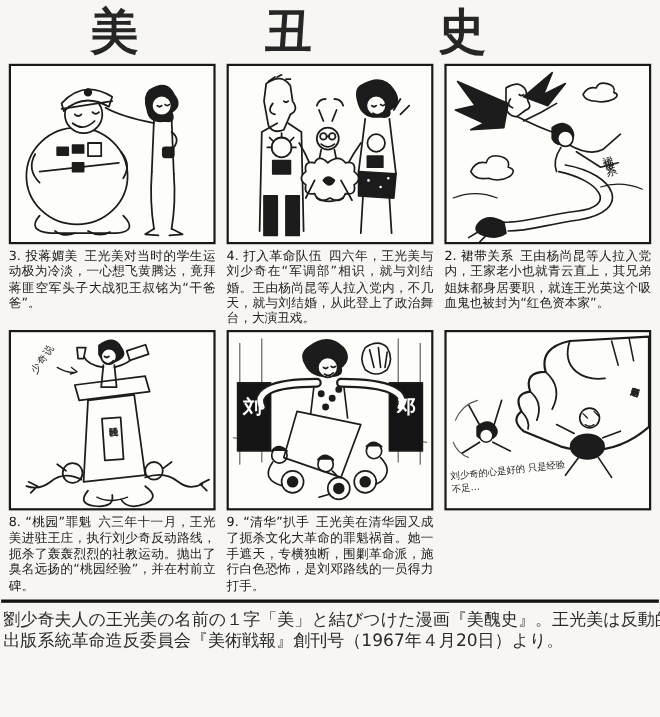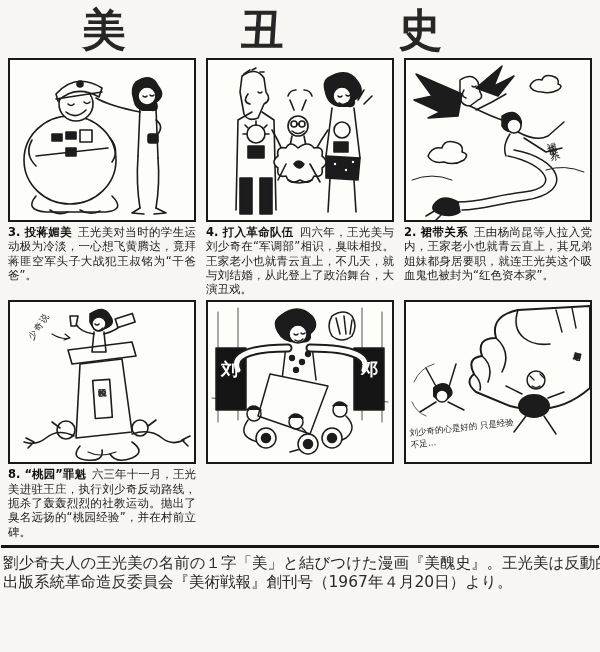--- a/index.html
+++ b/index.html
@@ -7,21 +7,21 @@
   .page{position:relative;width:600px;height:652px;background:#f7f6f2;overflow:hidden;color:#1c1c1c;}
   
   .title-row{display:flex;justify-content:space-between;width:360px;margin:4px 0 2px 82px;height:52px;align-items:center;}
   .title-char{font-size:44px;font-weight:bold;color:#262626;line-height:1;}
   
   .grid{display:grid;grid-template-columns:repeat(3,188px);column-gap:10px;row-gap:2px;margin:0 8px;}
   .cell{display:flex;flex-direction:column;}
   .panel-box{position:relative;width:184px;height:160px;border:2px solid #181818;background:#fdfdfa;overflow:hidden;}
   .panel-box svg{position:absolute;left:0;top:0;width:100%;height:100%;}
   .cap{margin:3px 0 2px 0;font-size:11.5px;line-height:14.3px;color:#222;text-align:justify;}
-  .cap b{margin-right:6px;font-weight:bold;color:#111;}
+  .cap b{margin-right:6px;font-weight:normal;color:#111;}
   
   .plabel{position:absolute;color:#222;pointer-events:none;}
   .v{writing-mode:vertical-rl;text-orientation:upright;}
   .flag-char{color:#fff;font-weight:bold;font-size:17px;}
   
   .divider{height:3px;background:#141414;margin:4px 1px 0 1px;}
   .footer{padding:6px 3px 0 3px;font-size:15.5px;line-height:19.5px;color:#2a2a2a;}
   .footer div{white-space:nowrap;}
 </style>
 </head>
@@ -110,21 +110,21 @@
             <path d="M84 71 q6 5 12 0"></path>
             <path d="M82 40 l4 10 M98 40 l-4 10 M80 36 q2 -6 8 -6 M104 36 q-2 -6 -8 -6"></path>
             <path d="M84 76 L80 96 M96 76 L100 96"></path>
 
             <path d="M90 88 q10 -8 16 0 q10 -2 8 8 q8 6 0 12 q2 10 -8 8 q-4 10 -14 4 q-10 6 -14 -4 q-10 2 -8 -8 q-8 -6 0 -12 q-2 -10 8 -8 q4 -8 12 0" fill="#fdfdfa"></path>
             <path d="M86 104 q4 -6 10 0 q-4 8 -10 0" fill="#1c1c1c"></path>
             <path d="M78 104 L70 120 M102 104 L112 122 M80 120 q10 6 24 0"></path>
           </g>
         </svg>
       </div>
-      <p class="cap"><b>4. 打入革命队伍</b><span>四六年，王光美与刘少奇在“军调部”相识，臭味相投。王家老小也就青云直上，不几天，就与刘结婚，从此登上了政治舞台，大演丑戏。</span></p>
+      <p class="cap"><b>4. 打入革命队伍</b><span>四六年，王光美与刘少奇在“军调部”相识，就与刘结婚。王由杨尚昆等人拉入党内，不几天，就与刘结婚，从此登上了政治舞台，大演丑戏。</span></p>
     </div>
 
     <div class="cell">
       <div class="panel-box">
         <svg viewBox="0 0 184 160">
           <g stroke="#1c1c1c" fill="none" stroke-width="1.5" stroke-linecap="round" stroke-linejoin="round">
 
             <path d="M56 34 L10 14 L26 36 L8 40 L34 52 L22 58 L52 56 Z" fill="#1c1c1c"></path>
             <path d="M70 28 L96 6 L88 26 L108 16 L92 36 Z" fill="#1c1c1c"></path>
 
@@ -227,20 +227,21 @@
               <circle cx="58" cy="136" r="4.5" fill="#1c1c1c"></circle>
             <circle cx="100" cy="142" r="10" fill="#fdfdfa"></circle>
               <circle cx="100" cy="142" r="4.5" fill="#1c1c1c"></circle>
             <circle cx="124" cy="136" r="10" fill="#fdfdfa"></circle>
               <circle cx="124" cy="136" r="4.5" fill="#1c1c1c"></circle>
           </g>
         </svg>
         <span class="plabel flag-char" style="left:13px;top:56px;">刘</span>
         <span class="plabel flag-char" style="right:14px;top:56px;">邓</span>
       </div>
+      <p class="cap"><b>9. “清华”扒手</b><span>王光美在清华园又成了扼杀文化大革命的罪魁祸首。她一手遮天，专横独断，围剿革命派，施行白色恐怖，是刘邓路线的一员得力打手。</span></p>
     </div>
 
     <div class="cell">
       <div class="panel-box">
         <svg viewBox="0 0 184 160">
           <g stroke="#1c1c1c" fill="none" stroke-width="2" stroke-linecap="round" stroke-linejoin="round">
 
             <path d="M184 4 L112 8 Q84 14 90 36 Q70 36 76 54 Q60 56 68 72 Q58 80 70 90 L104 104 Q150 116 184 86 Z" fill="#fdfdfa"></path>
             <path d="M90 36 q16 14 6 34 M76 54 q12 10 6 26 M68 72 q8 8 6 16" stroke-width="1.6"></path>
             <path d="M112 8 q-6 18 6 28 q10 8 26 6" stroke-width="1.6"></path>

